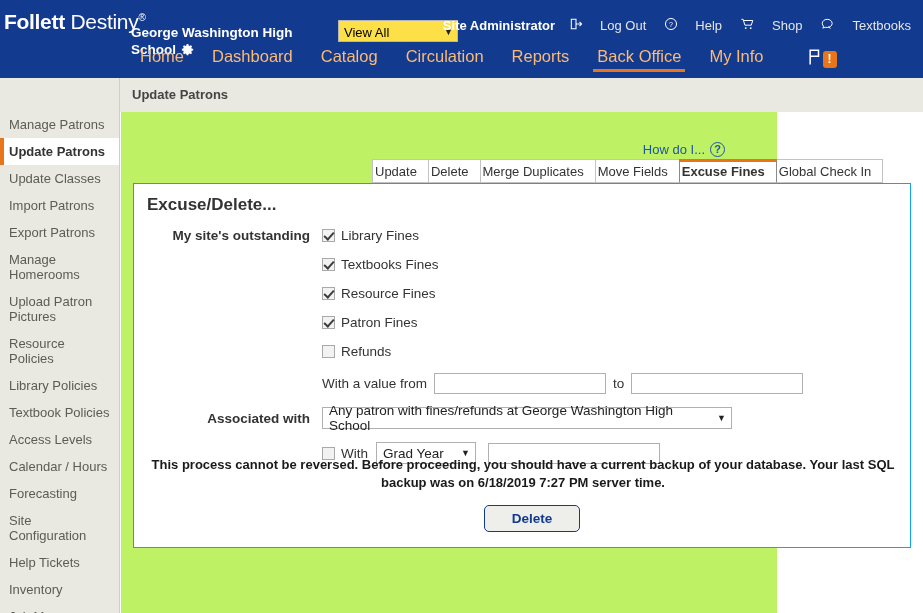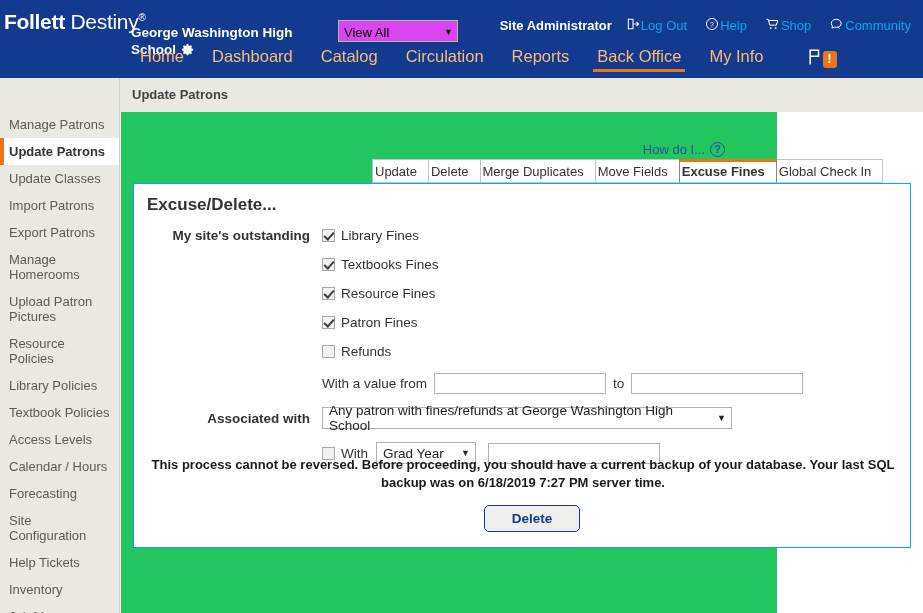--- a/index.html
+++ b/index.html
@@ -32,37 +32,37 @@
     width: 175px;
     font-size: 13.5px; font-weight: bold; line-height: 17px;
   }
   .gear-ico {
     display: inline-block; vertical-align: -3px; margin-left: 5px;
   }
 
   .viewall {
     position: absolute; left: 338px; top: 20px;
     width: 120px; height: 22px;
-    background: #d946ef; color: #000000;
+    background: #fde047; color: #000000;
     border: 1px solid #b5b5b5;
     font-size: 13px;
     padding: 2px 4px 0 5px;
     display: flex; align-items: center; justify-content: space-between;
   }
   .viewall .caret { font-size: 9px; color: #222; }
 
   .acct {
     position: absolute; top: 17px; right: 6px;
     display: flex; align-items: center; gap: 0px;
     font-size: 13px; white-space: nowrap;
   }
   .acct .who { font-weight: bold; margin-right: 14px; }
   .acct a {
-    color: #0ea5e9; text-decoration: none;
-    display: inline-flex; align-items: center; gap: 1px;
+    color: #e5e5e5; text-decoration: none;
+    display: inline-flex; align-items: center; gap: 17px;
     margin-right: 18px;
   }
   .acct a:last-child { margin-right: 6px; }
 
   
   .mainnav {
     position: absolute; left: 126px; top: 47px;
     display: flex; align-items: flex-start; gap: 0px;
     font-size: 16.5px;
   }
@@ -125,21 +125,21 @@
   .side-item.active::before {
     content: ""; position: absolute;
     left: 0; top: 0; bottom: 0; width: 4px;
     background: #e8751a;
   }
 
   
   .content {
     position: absolute; left: 121px; top: 112px;
     width: 656px; height: 501px;
-    background: #22c55e;
+    background: #bef264;
   }
 
   .howdoi {
     position: absolute; right: 52px; top: 30px;
     font-size: 13px; color: #1f55a5;
     display: flex; align-items: center; gap: 5px;
     cursor: pointer;
   }
   .qmark {
     display: inline-flex; align-items: center; justify-content: center;
@@ -306,21 +306,21 @@
             <circle cx="9" cy="19" r="1.6" fill="#fff"></circle>
             <circle cx="17.5" cy="19" r="1.6" fill="#fff"></circle>
           </svg></span>
       <span>Shop</span>
     </a>
     <a>
       <span><svg width="15" height="14" viewBox="0 0 24 24">
             <path fill="none" stroke="#fff" stroke-width="1.7" d="M20 11c0 4-3.8 7-8.5 7-1 0-2-.15-2.9-.4L4 19l1.3-3.2C4 14.5 3 12.9 3 11c0-4 3.8-7 8.5-7S20 7 20 11z"></path>
             <path fill="none" stroke="#fff" stroke-width="1.6" d="M14 16l3 4"></path>
           </svg></span>
-      <span>Community</span>
+      <span>Textbooks</span>
     </a>
   </div>
 
   <div class="mainnav">
     <a class="navitem">Home</a>
     <a class="navitem">Dashboard</a>
     <a class="navitem">Catalog</a>
     <a class="navitem">Circulation</a>
     <a class="navitem">Reports</a>
     <a class="navitem active">Back Office</a>

